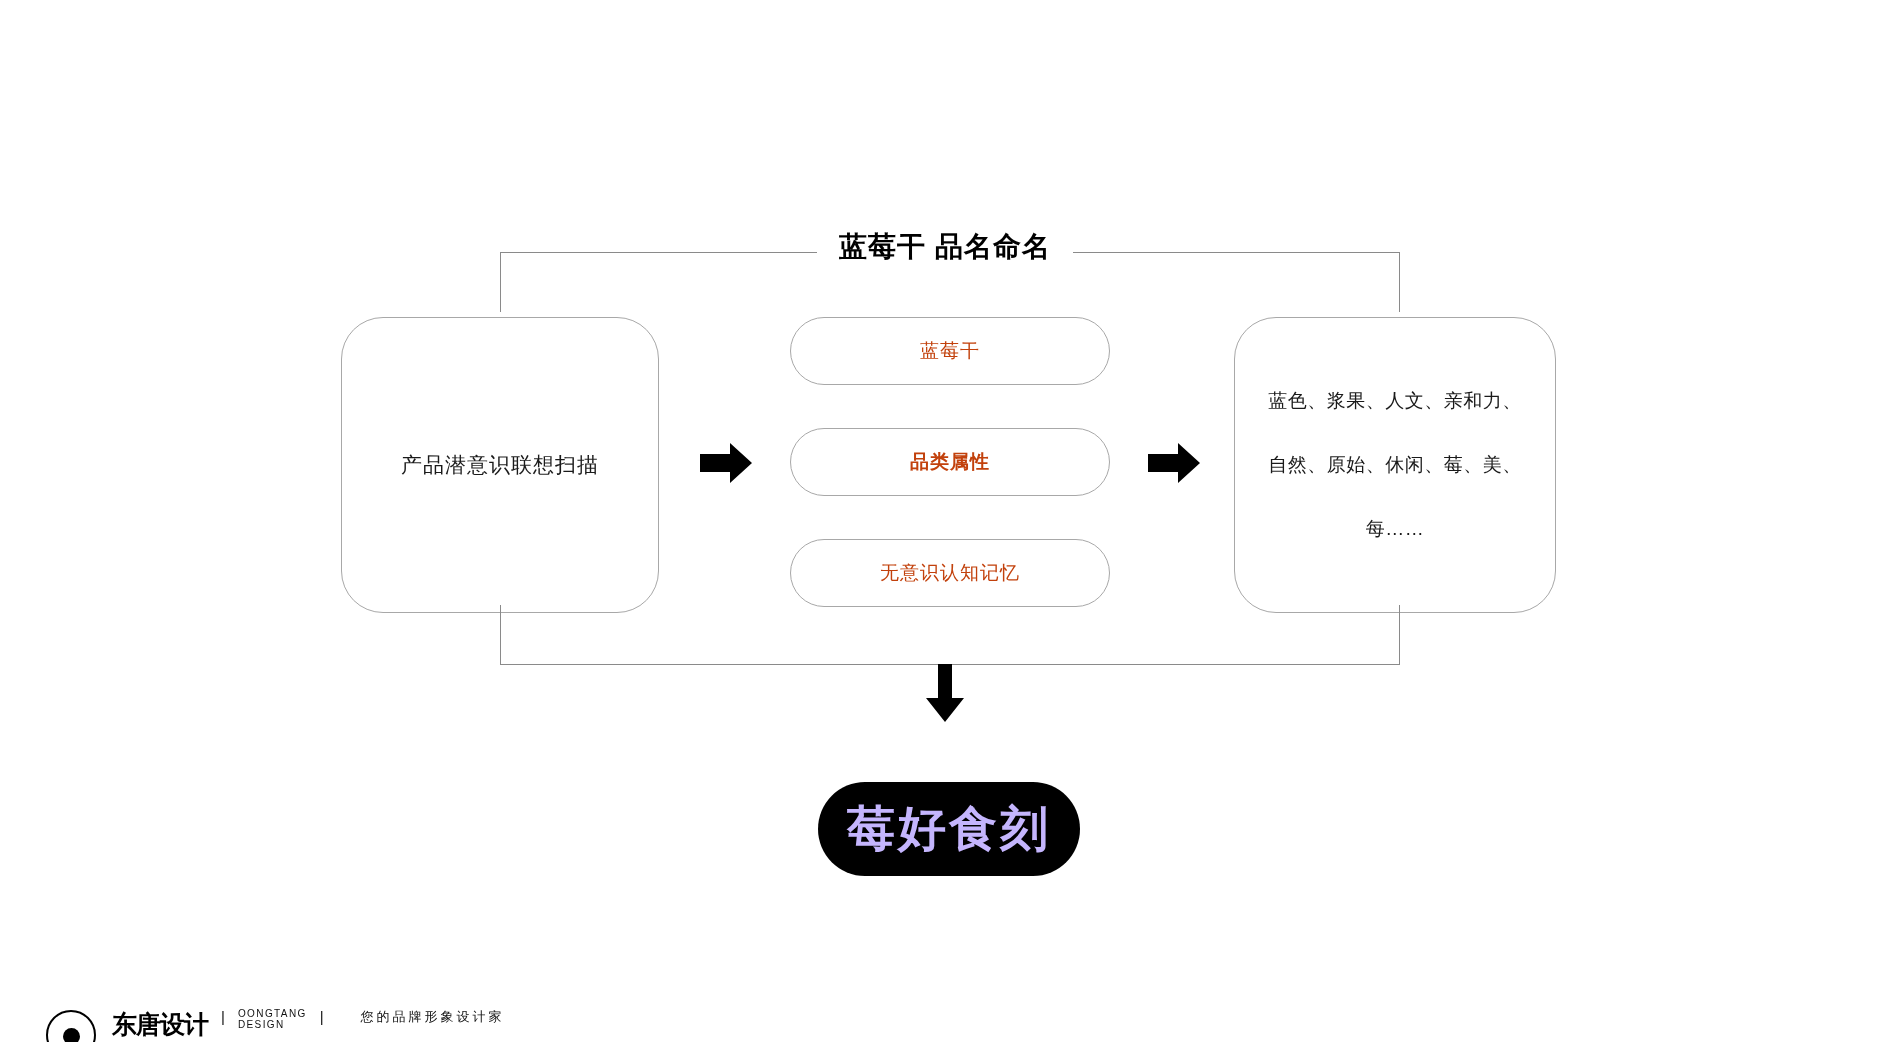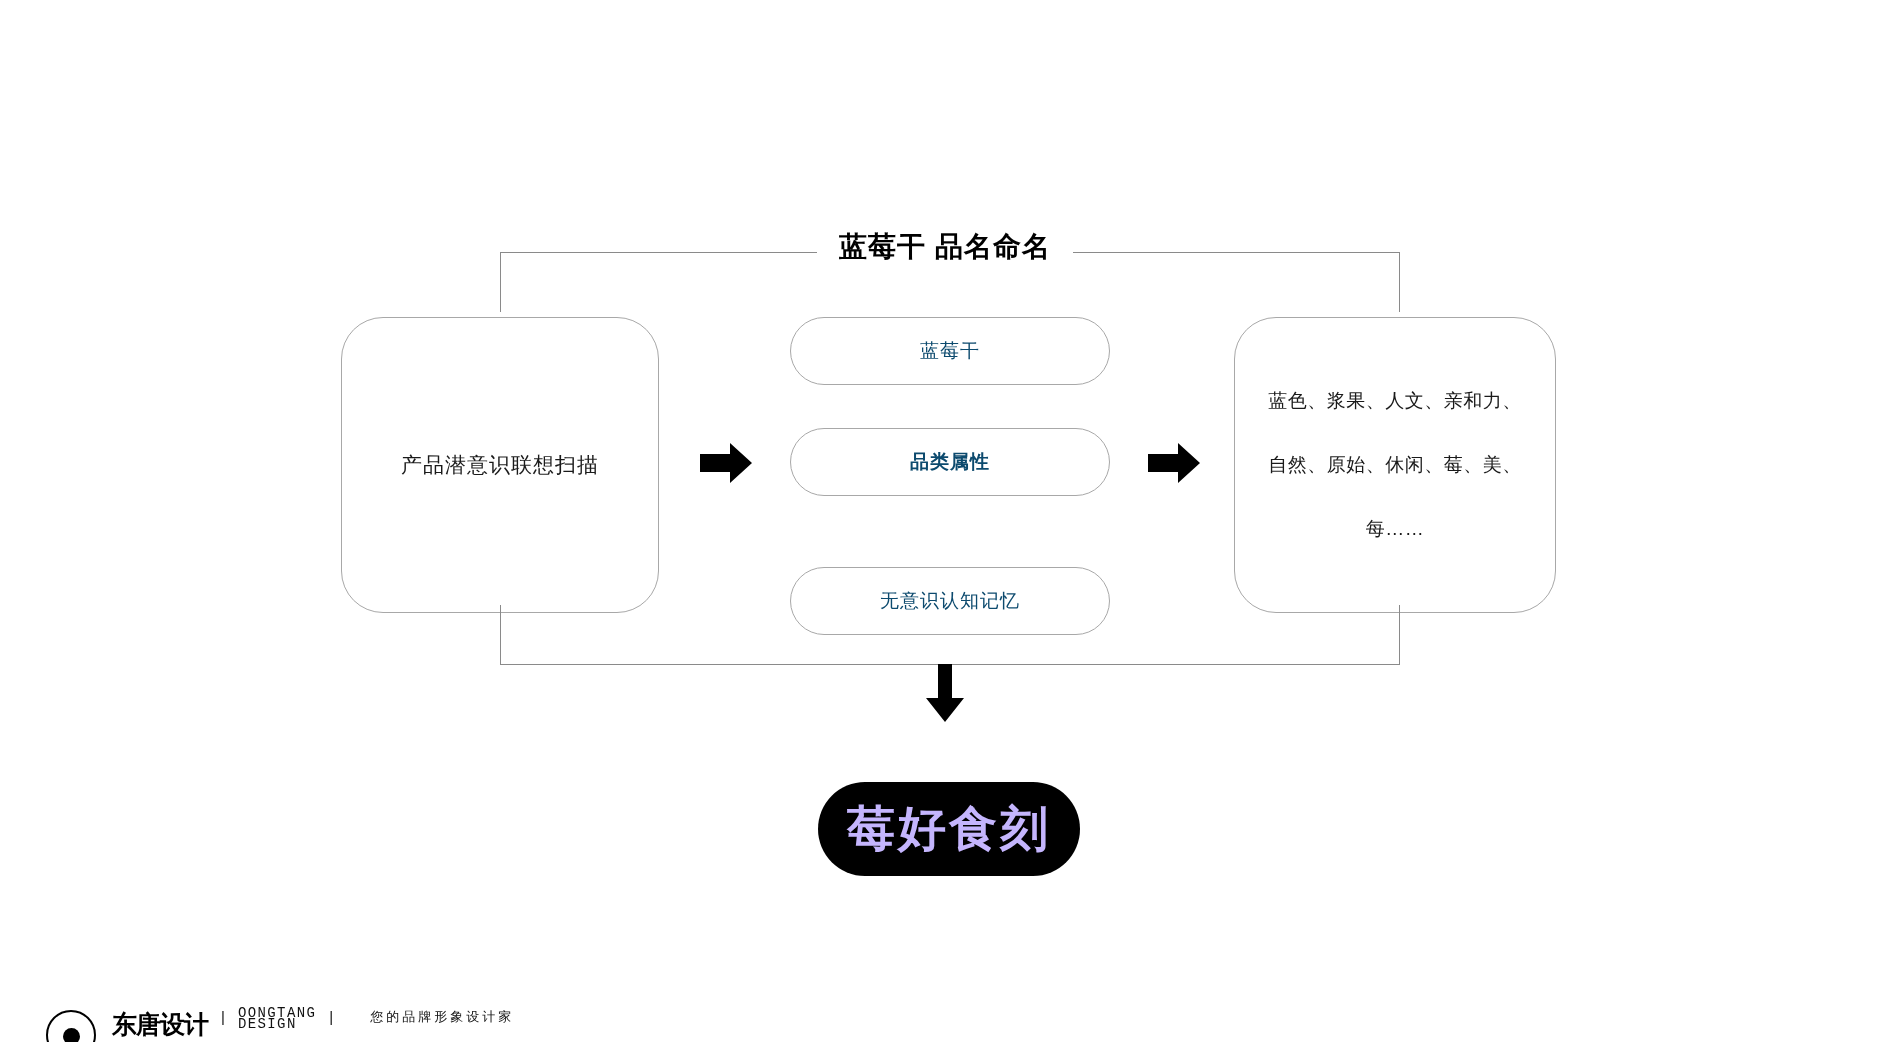--- a/index.html
+++ b/index.html
@@ -96,26 +96,26 @@
     border: 1.2px solid #a8a8a8;
     border-radius: 34px;
     background: #ffffff;
     box-sizing: border-box;
     display: flex;
     align-items: center;
     justify-content: center;
   }
   .pill .pill-label {
     font-size: 19px;
-    color: #0c4a6e;
+    color: #c2410c;
     letter-spacing: 1px;
   }
   .pill-1 { top: 317px; }
   .pill-2 { top: 428px; font-weight: bold; }
-  .pill-3 { top: 567px; align-items: center; }
+  .pill-3 { top: 539px; align-items: center; }
 
   .box-right {
     left: 1234px;
     top: 317px;
     width: 322px;
     height: 296px;
     padding: 0 26px;
     text-align: center;
   }
   .box-right .box-label {
@@ -214,25 +214,25 @@
     letter-spacing: -1px;
     color: #000000;
     font-family: "DejaVu Sans", sans-serif;
   }
   .sep {
     color: #111111;
     font-size: 15px;
     margin: 0 13px;
   }
   .logo-en {
-    font-size: 14px;
+    font-size: 10px;
     line-height: 11px;
     letter-spacing: 1.4px;
     color: #111111;
-    font-family: Liberation Mono, monospace;
+    font-family: Liberation Sans, sans-serif;
   }
   .slogan {
     font-size: 13px;
     letter-spacing: 3px;
     color: #111111;
     margin-left: 24px;
   }
 </style>
 </head>
 <body>

